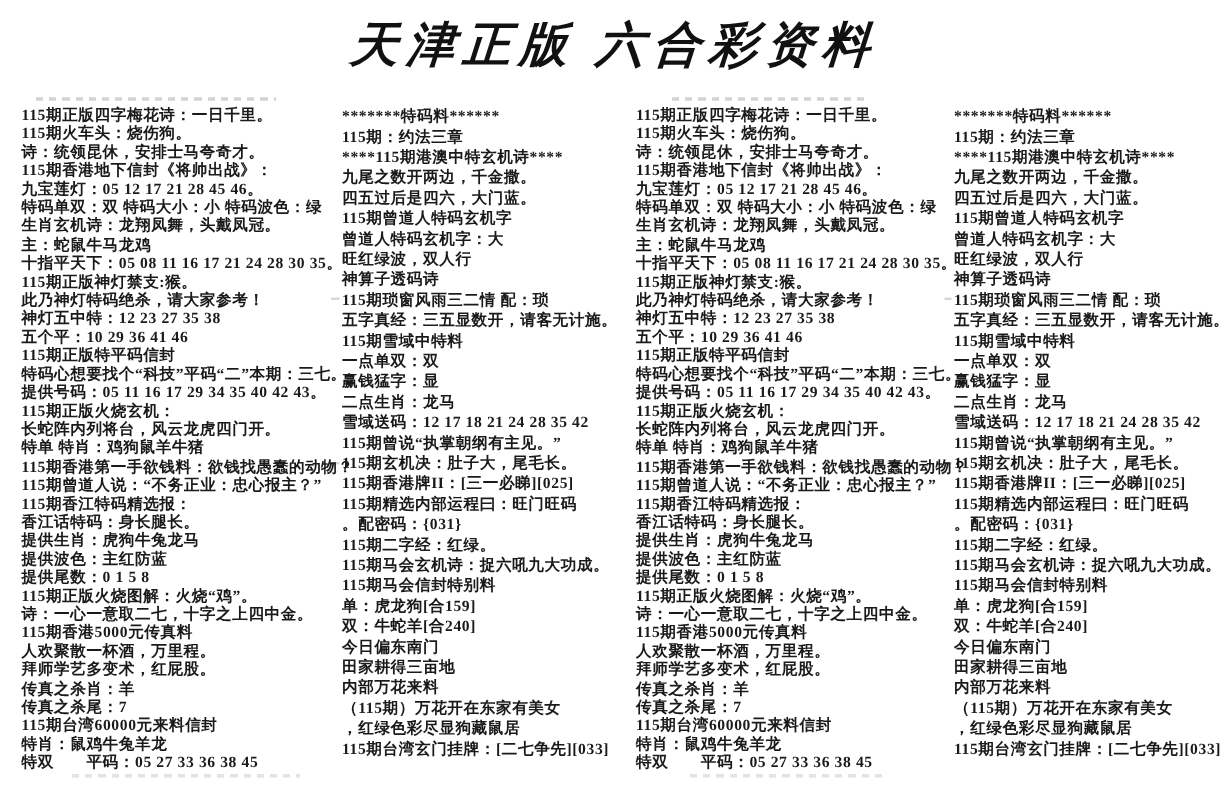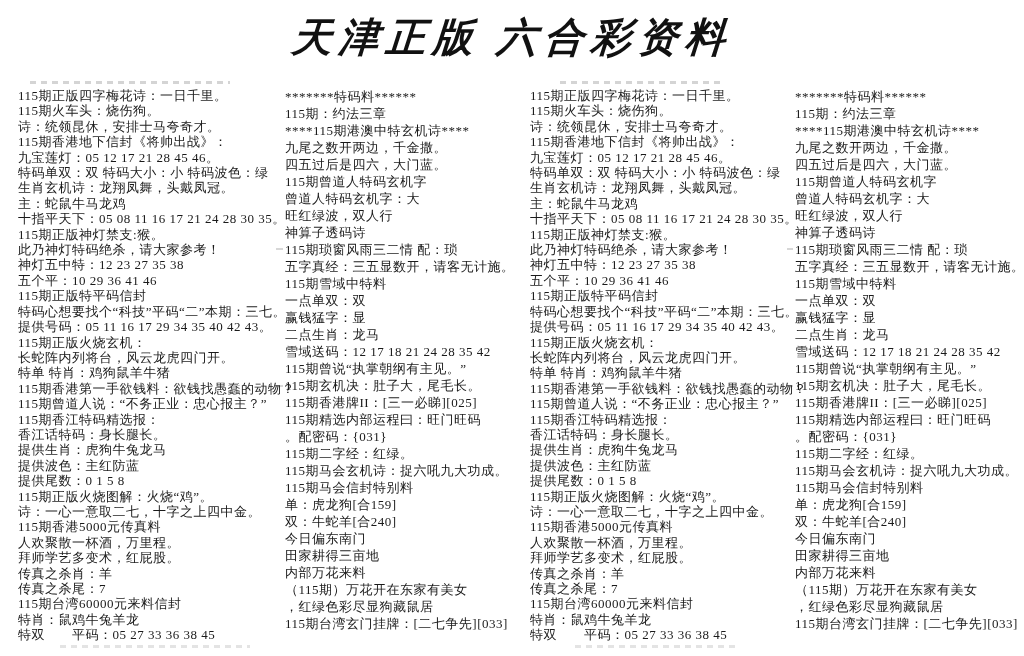--- a/index.html
+++ b/index.html
@@ -27,21 +27,21 @@
     font-style: italic;
     letter-spacing: 7px;
     transform: skewX(-4deg);
     color: #111111;
     white-space: nowrap;
   }
   .col {
     position: absolute;
     top: 88px;
     white-space: nowrap;
-    font-weight: normal;
+    font-weight: bold;
   }
   .col .line {
     font-size: 13px;
     letter-spacing: 0.5px;
   }
   .col-a .line { line-height: 15.4px; }
   .col-b .line { line-height: 17px; }
   #col1 { left: 18px;  width: 262px; }
   #col2 { left: 285px; width: 240px; }
   #col3 { left: 530px; width: 262px; }

